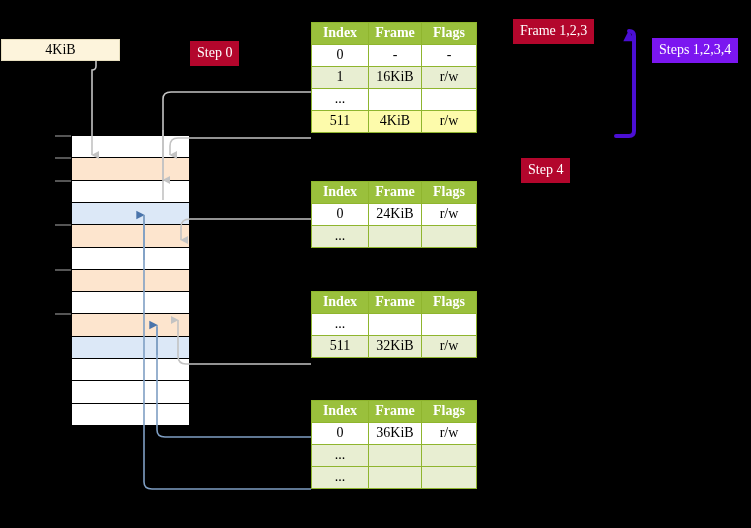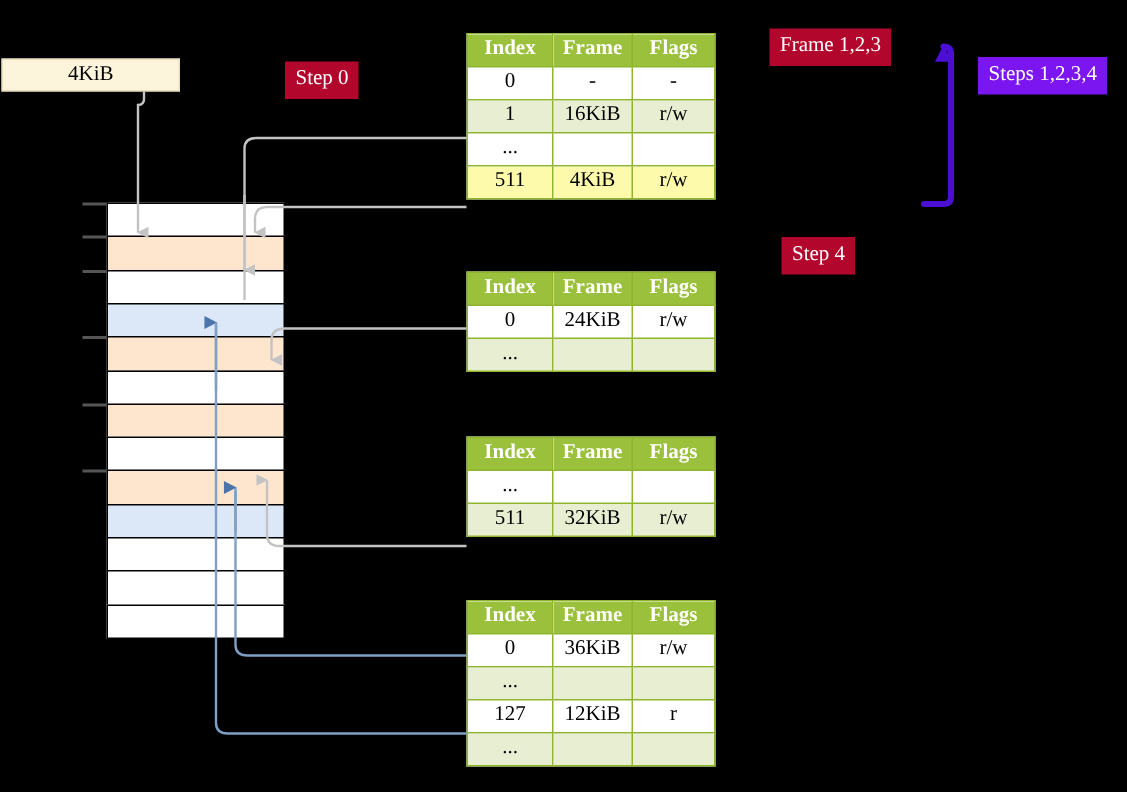--- a/index.html
+++ b/index.html
@@ -220,25 +220,20 @@
         <tr class="odd">
           <td class="col-i">0</td>
           <td class="col-f">36KiB</td>
           <td class="col-g">r/w</td>
         </tr>
         <tr class="even">
           <td class="col-i">...</td>
           <td class="col-f"></td>
           <td class="col-g"></td>
         </tr>
-        <tr class="odd">
-          <td class="col-i">127</td>
-          <td class="col-f">12KiB</td>
-          <td class="col-g">r</td>
-        </tr>
         <tr class="even">
           <td class="col-i">...</td>
           <td class="col-f"></td>
           <td class="col-g"></td>
         </tr>
       </tbody>
     </table>
   </div>
 
 <svg class="overlay" viewBox="0 0 751 528" xmlns="http://www.w3.org/2000/svg">

